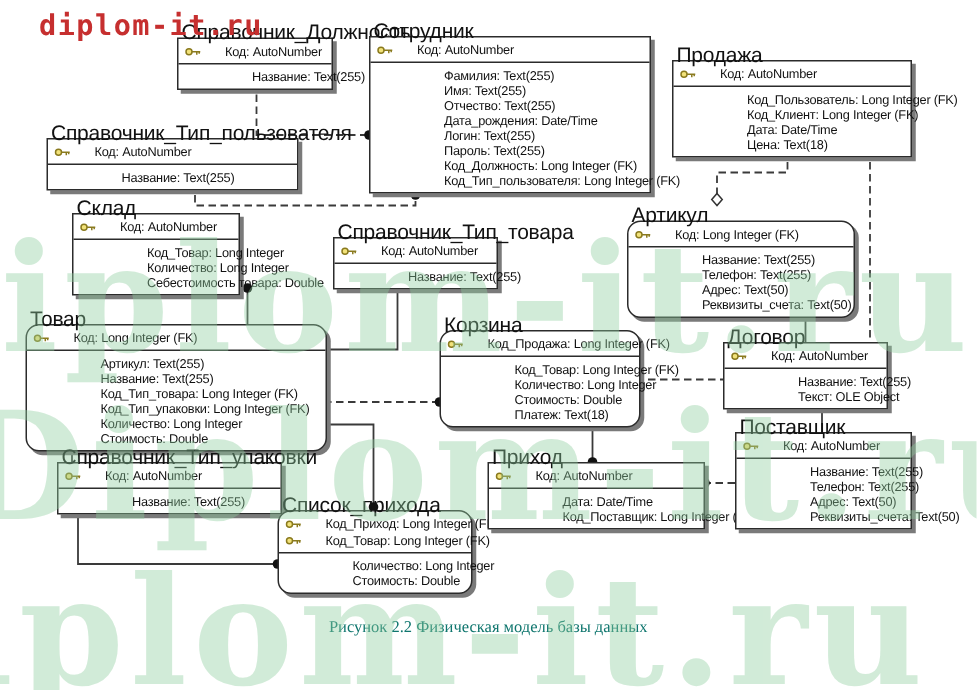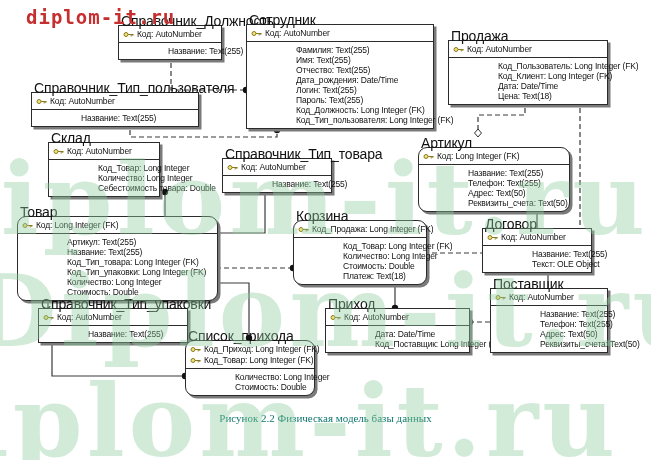--- a/index.html
+++ b/index.html
@@ -7,21 +7,21 @@
          font-family:"Liberation Sans",sans-serif;}
   
   #rel-layer{position:absolute;left:0;top:0;z-index:1;pointer-events:none;}
   
   .tbl{position:absolute;z-index:2;font-size:8.5px;letter-spacing:-0.15px;color:#111;}
   .tbl-title{position:absolute;top:-12px;left:3px;font-size:14px;white-space:nowrap;color:#111;}
   .tbl-box{background:#fff;border:1px solid #2b2b2b;box-shadow:2.5px 2.5px 0 #7a7a7a;}
   .rd .tbl-box{border-radius:9px;}
   .tbl-keys{padding:3px 4px 2px 4px;}
   .tbl-fields{border-top:1px solid #2b2b2b;padding:3px 4px;}
-  .krow{display:flex;align-items:center;gap:3px;line-height:11px;white-space:nowrap;}
+  .krow{display:flex;align-items:center;gap:16px;line-height:11px;white-space:nowrap;}
   .frow{line-height:10px;white-space:nowrap;margin-left:45px;}
   .key-ic{flex:0 0 auto;}
   
   .wm-row{position:absolute;z-index:3;font-family:"DejaVu Serif",serif;font-weight:bold;
           font-size:100px;letter-spacing:4px;white-space:nowrap;opacity:0.40;pointer-events:none;}
   #wm-corner{position:absolute;z-index:4;left:26px;top:6px;font-family:"DejaVu Sans Mono",monospace;
              font-weight:bold;font-size:19px;letter-spacing:1px;}
   
   #caption{position:absolute;z-index:2;left:0;top:412px;width:100%;text-align:center;
            font-family:"Liberation Serif",serif;font-size:11px;color:#0f766e;}

